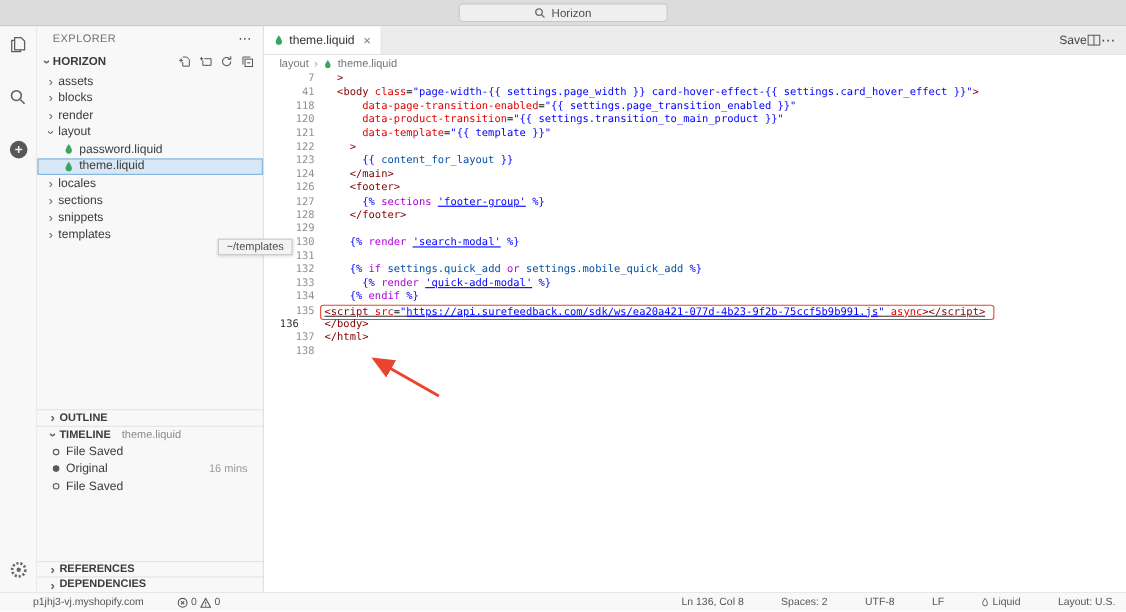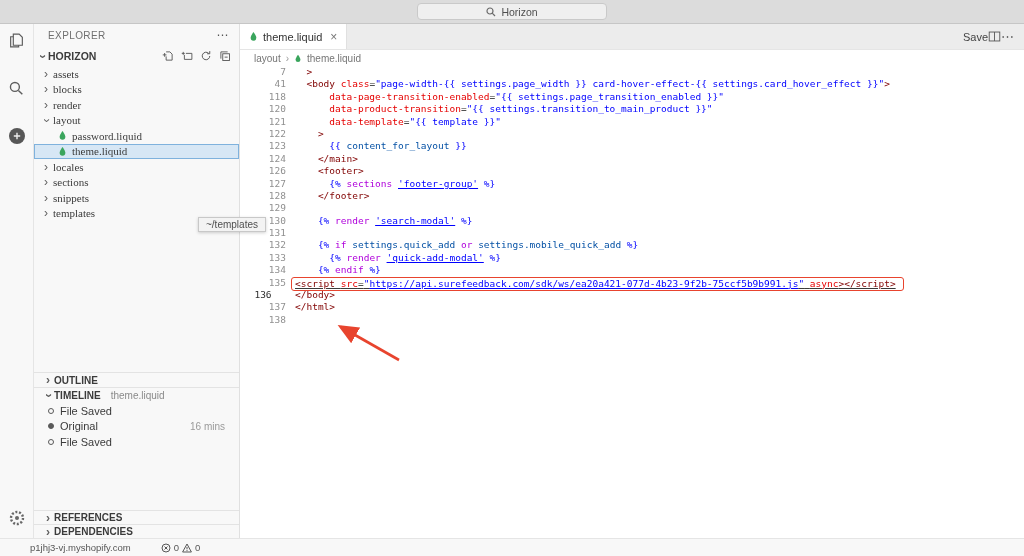--- a/index.html
+++ b/index.html
@@ -24,21 +24,21 @@
   
   .sidebar{width:206px;background:#f8f8f8;border-right:1px solid #e0e0e0;position:relative;font-size:11px;}
   .sb-head{height:22px;display:flex;align-items:center;justify-content:space-between;padding:0 10px 0 14px;color:#6f6f6f;font-size:10px;letter-spacing:.4px;}
   .more{color:#555;font-size:12px;}
   .sb-root{height:20px;display:flex;align-items:center;gap:4px;padding:0 8px 0 6px;font-weight:bold;font-size:10.5px;color:#3b3b3b;}
   .rooticons{margin-left:auto;display:flex;gap:7px;align-items:center;}
   .chev{display:inline-block;color:#616161;font-size:12px;line-height:1;transform-origin:55% 55%;}
   .chev.open{transform:rotate(90deg);}
   .ftree{position:absolute;top:42px;left:0;right:0;}
   .trow{height:15.5px;display:flex;align-items:center;gap:5px;}
-  .trow .tlabel{color:#3b3b3b;font-family:Liberation Serif, serif;}
+  .trow .tlabel{color:#3b3b3b;}
   .trow.sel{background:var(--sel);outline:1px solid var(--selb);outline-offset:-1px;}
   .ficon{color:var(--green);display:inline-flex;}
   .tooltip{position:absolute;left:164px;top:193px;background:#f3f3f3;border:1px solid #c8c8c8;box-shadow:0 1px 3px rgba(0,0,0,.18);padding:1px 7px;font-size:10px;color:#4f4f4f;z-index:5;white-space:nowrap;}
   .sb-mid{position:absolute;left:0;right:0;top:348px;}
   .sb-sec{height:15px;display:flex;align-items:center;gap:4px;padding-left:12px;border-top:1px solid #e3e3e3;font-weight:bold;font-size:10px;color:#3b3b3b;}
   .secfile{color:#8a8a8a;font-weight:normal;font-size:10px;margin-left:6px;}
   .timeline{padding-top:1px;}
   .titem{height:15.5px;display:flex;align-items:center;gap:6px;padding:0 14px;}
   .bullet{width:6px;height:6px;border:1px solid #5a5a5a;border-radius:50%;flex:0 0 auto;}
   .bullet.filled{background:#5a5a5a;}
@@ -392,20 +392,35 @@
       <span class="sicon">
         <svg width="10" height="10" viewBox="0 0 10 10">
             <path d="M5 1L9.4 9H.6z" fill="none" stroke="#565656" stroke-width="1"></path>
             <line x1="5" y1="4" x2="5" y2="6.3" stroke="#565656" stroke-width="1"></line>
             <circle cx="5" cy="7.6" r=".6" fill="#565656"></circle>
           </svg>
       </span>
       <span>0</span>
     </span>
   </div>
+  <div class="sb-right">
+    <span class="sb-item">Ln 136, Col 8</span>
+    <span class="sb-item">Spaces: 2</span>
+    <span class="sb-item">UTF-8</span>
+    <span class="sb-item">LF</span>
+    <span class="sb-item">
+      <span class="sicon">
+        <svg width="7" height="9" viewBox="0 0 12 14">
+            <path d="M6 1C6 1 2.2 6 2.2 8.8a3.8 3.8 0 0 0 7.6 0C9.8 6 6 1 6 1Z" fill="none" stroke="#565656" stroke-width="1.4"></path>
+          </svg>
+      </span>
+      <span>Liquid</span>
+    </span>
+    <span class="sb-item">Layout: U.S.</span>
+  </div>
 </div>
 
 <svg class="overlay" viewBox="0 0 1024 556">
   <defs>
     <marker id="ah" markerWidth="8" markerHeight="7" refX="6.5" refY="3.5" orient="auto">
       <path d="M0,0 L8,3.5 L0,7 z" fill="var(--arrow)"></path>
     </marker>
   </defs>
   <line x1="399" y1="360" x2="341" y2="327" stroke="var(--arrow)" stroke-width="2.6" marker-end="url(#ah)"></line>
 </svg>

